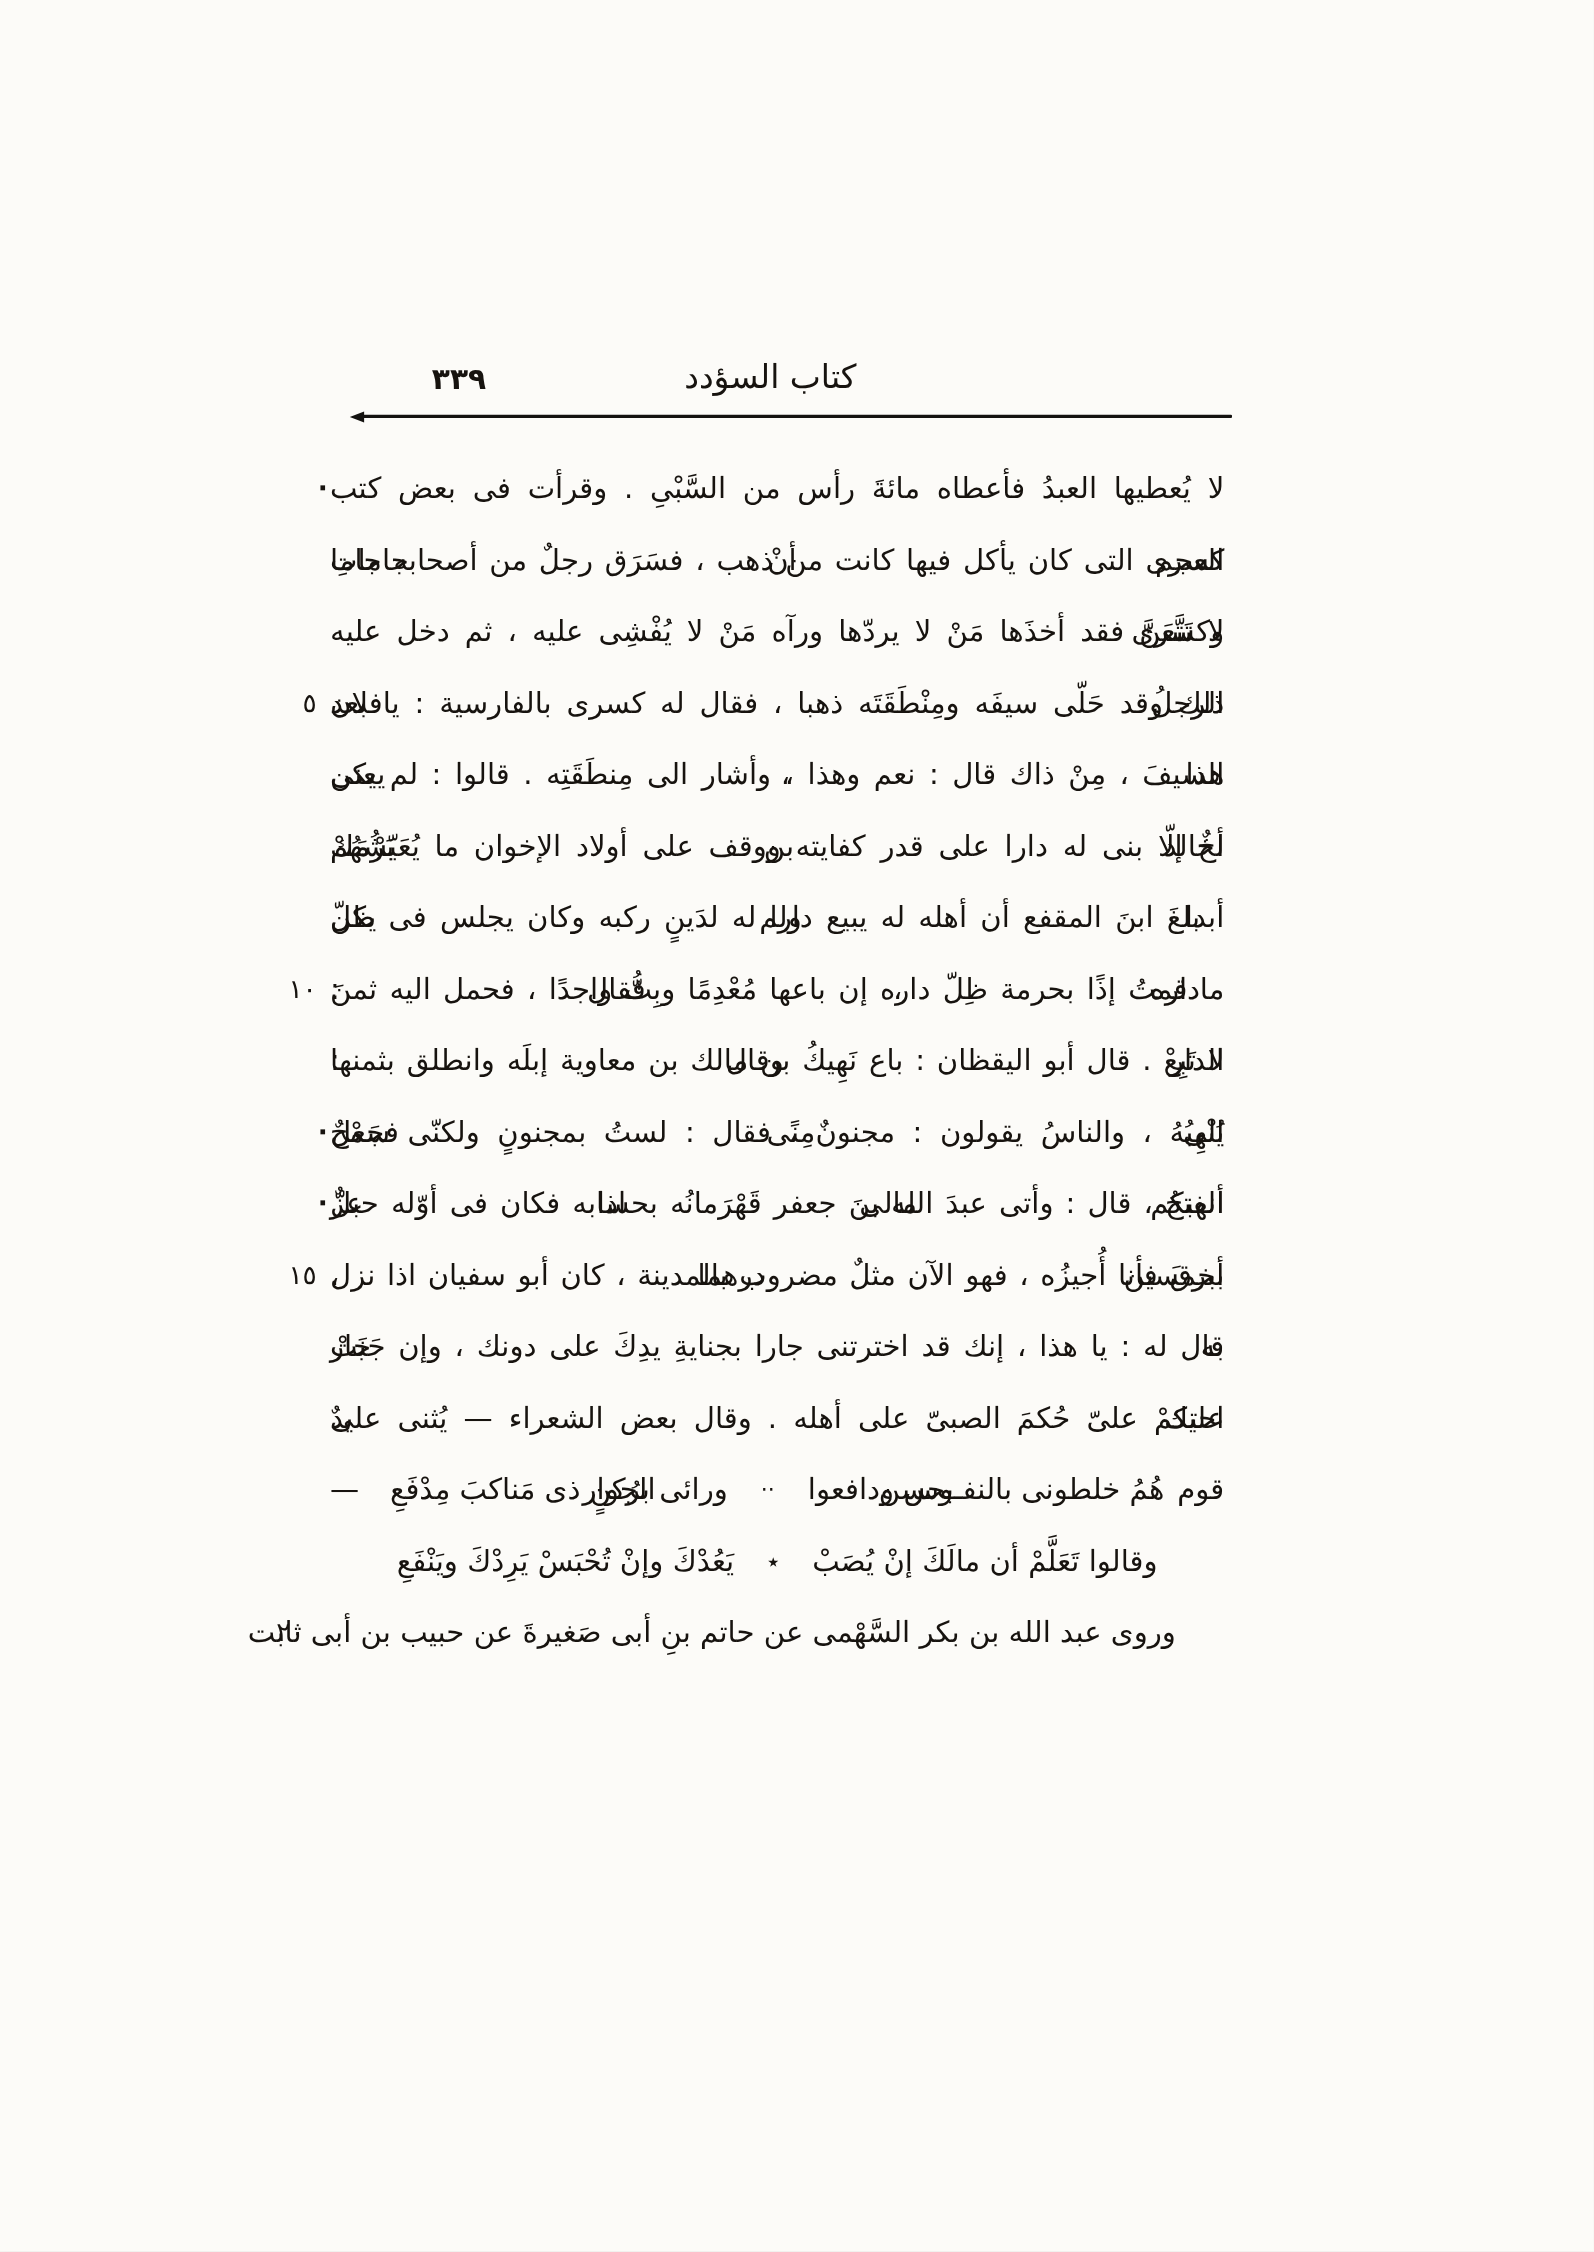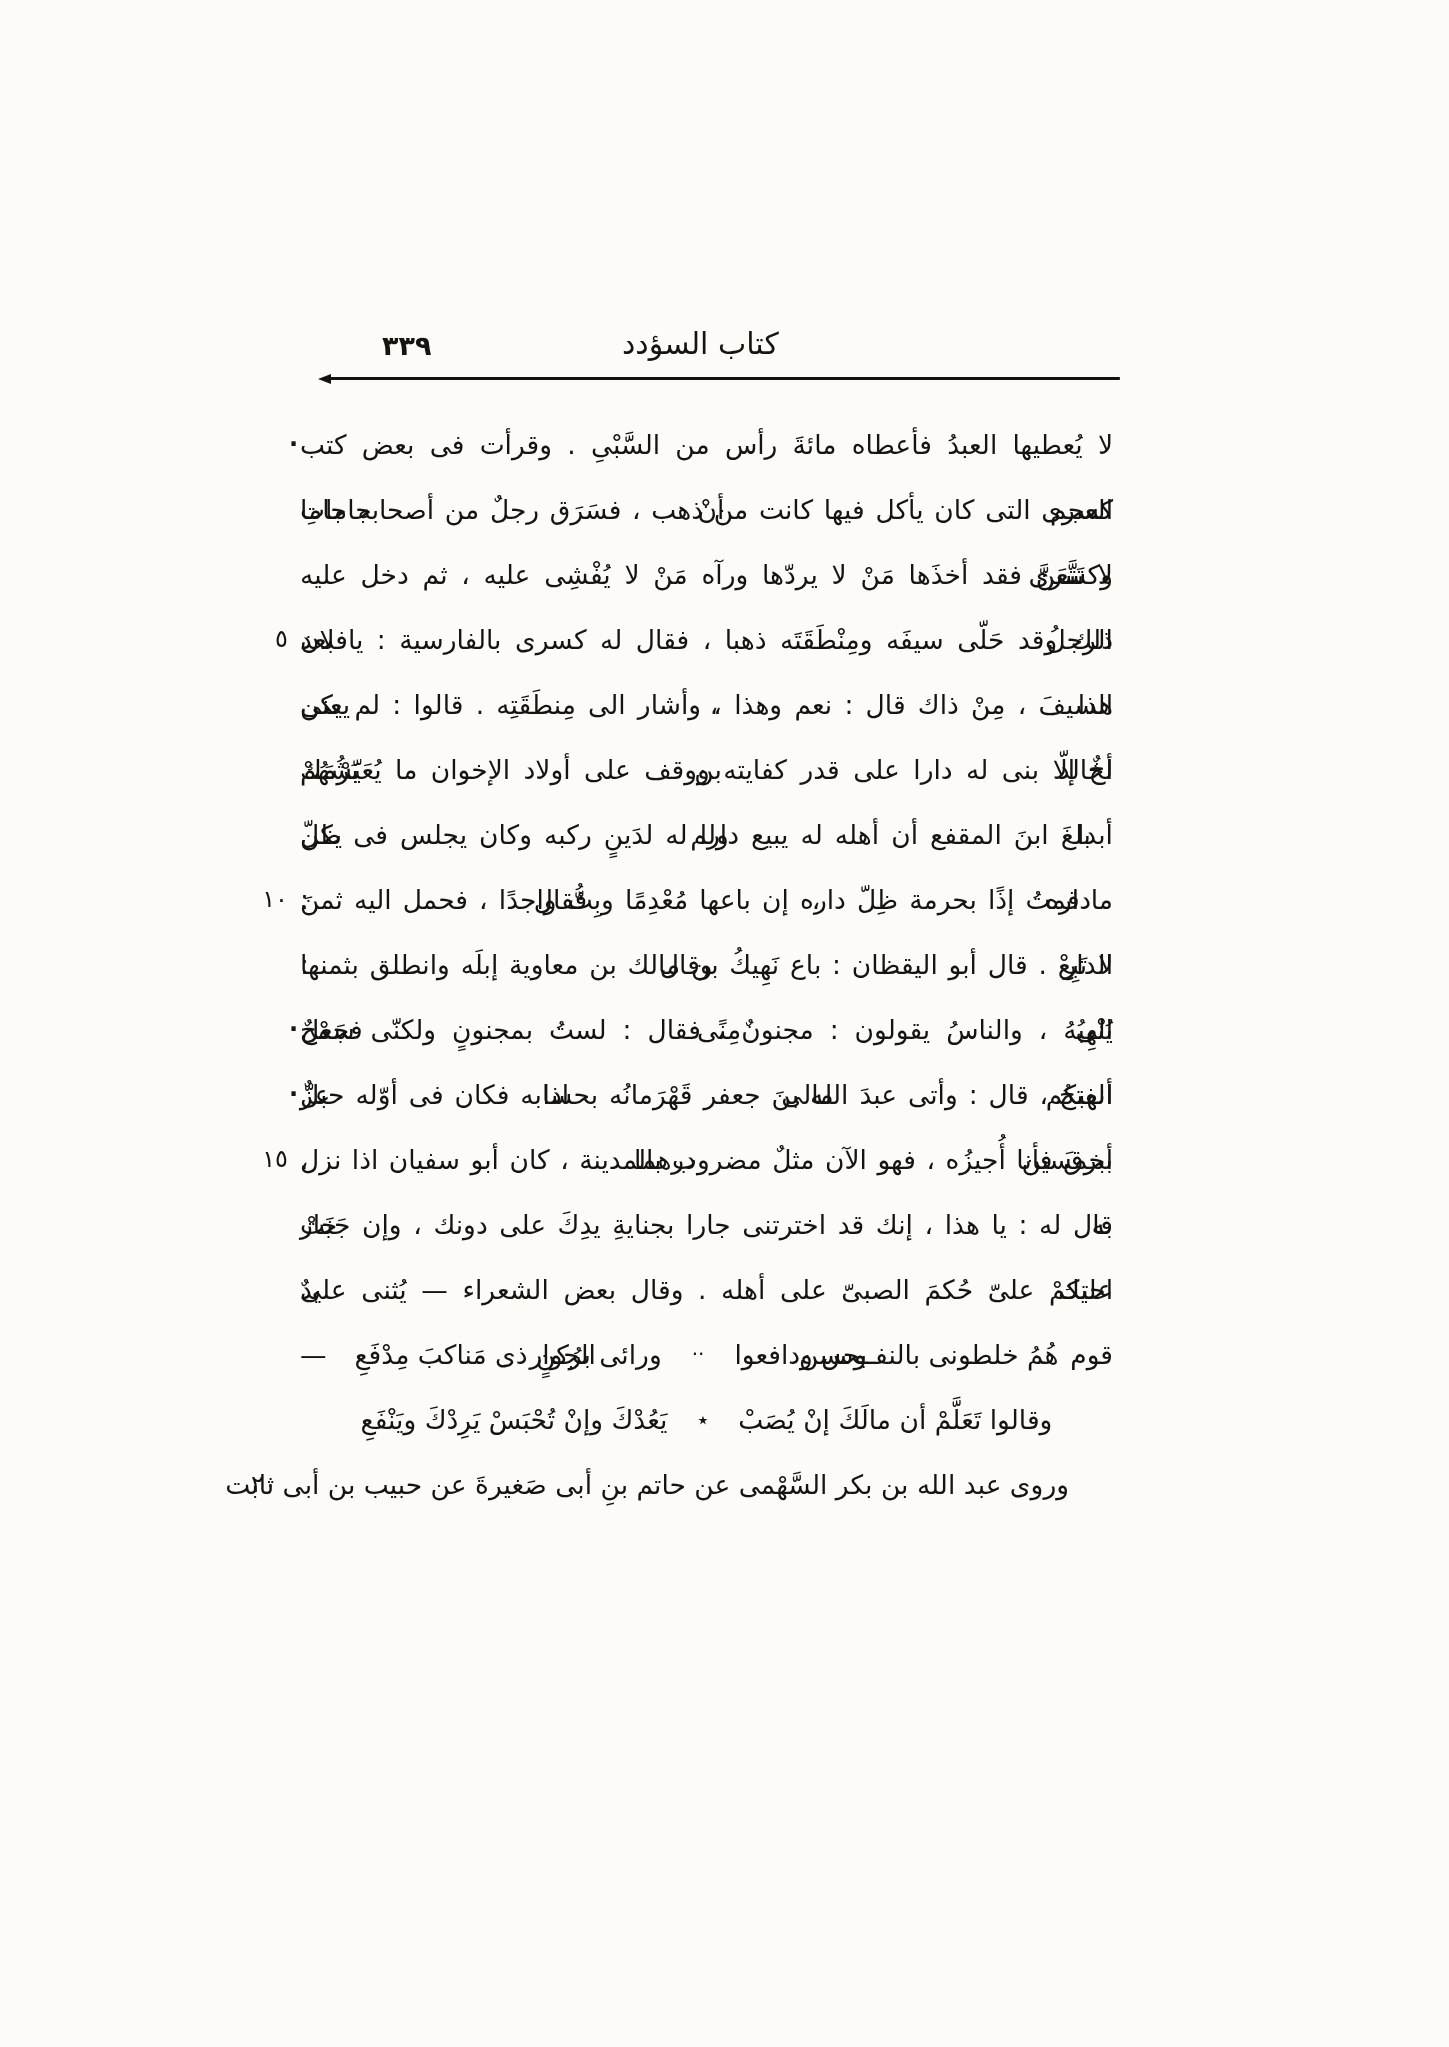--- a/index.html
+++ b/index.html
@@ -17,21 +17,21 @@
     box-shadow:0 0 14px rgba(0,0,0,.15);
   }
   
   .book-title{
     position:absolute;top:326px;left:622px;width:160px;
     font-size:30px;text-align:left;direction:rtl;
     letter-spacing:0;
   }
   .page-number{
     position:absolute;top:330px;left:382px;width:60px;
-    font-size:27px;font-weight:bold;text-align:left;direction:rtl;
+    font-size:27px;font-weight:bold;text-align:right;direction:rtl;
   }
   .header-rule{
     position:absolute;top:377px;left:330px;width:790px;height:3px;
     background:#141210;border-radius:1px;
   }
   .header-rule .arrow-tip{
     position:absolute;left:-12px;top:-3px;
     width:0;height:0;
     border-top:5px solid transparent;
     border-bottom:5px solid transparent;

